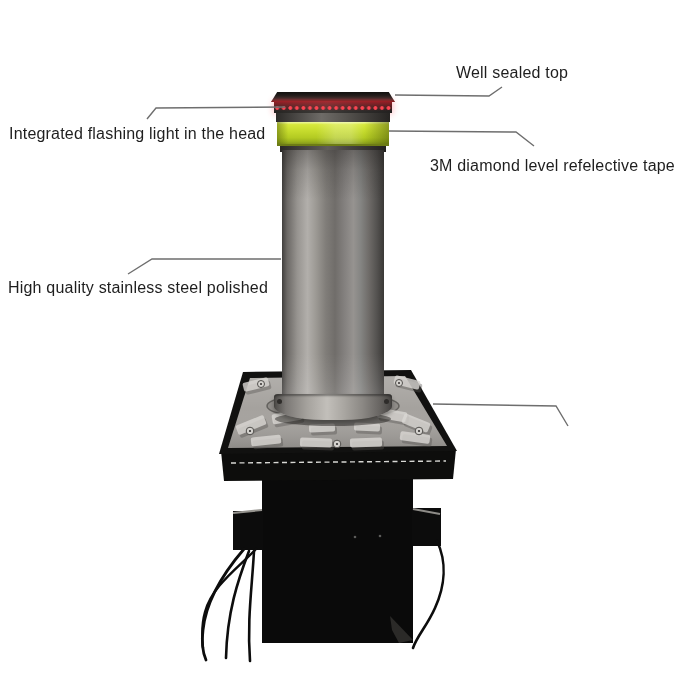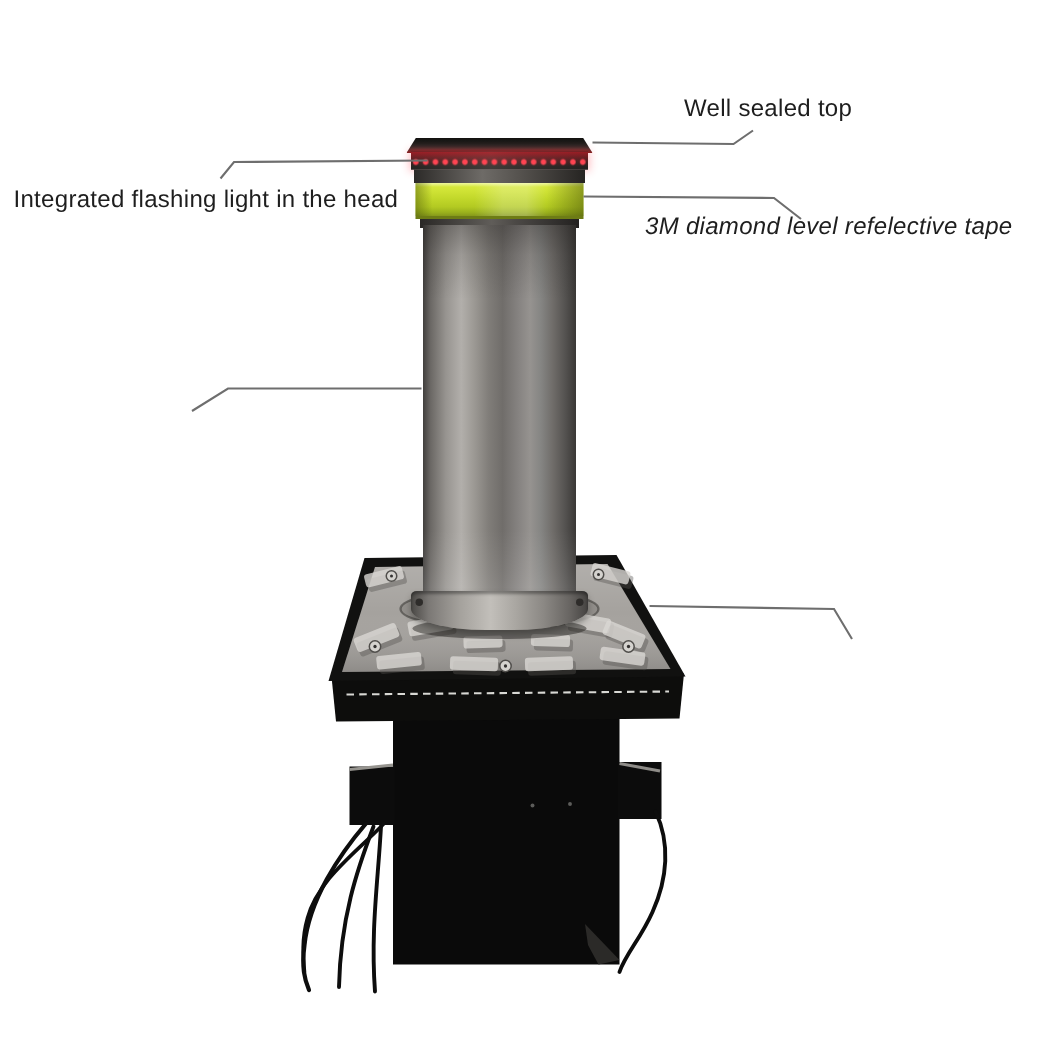--- a/index.html
+++ b/index.html
@@ -181,15 +181,16 @@
   <svg class="layer" viewBox="0 0 700 700" fill="none" stroke="#6e6e6e" stroke-width="1.4">
     <polyline points="395,95 489,96 502,87"></polyline>
     <polyline points="285,107 156,108 147,119"></polyline>
     <polyline points="389,131 516,132 534,146"></polyline>
     <polyline points="281,259 152,259 128,274"></polyline>
     <polyline points="433,404 556,406 568,426"></polyline>
   </svg>
 
   <div class="label" style="left:9px;top:124px;">Integrated flashing light in the head</div>
   <div class="label" style="left:456px;top:63px;">Well sealed top</div>
-  <div class="label" style="left:430px;top:142px;font-style:italic;">3M diamond level refelective tape</div>
+  <div class="label" style="left:430px;top:156px;">3M diamond level refelective tape</div>
+  <div class="label" style="left:8px;top:278px;">High quality stainless steel polished</div>
 
 </div>
 
 </body></html>

